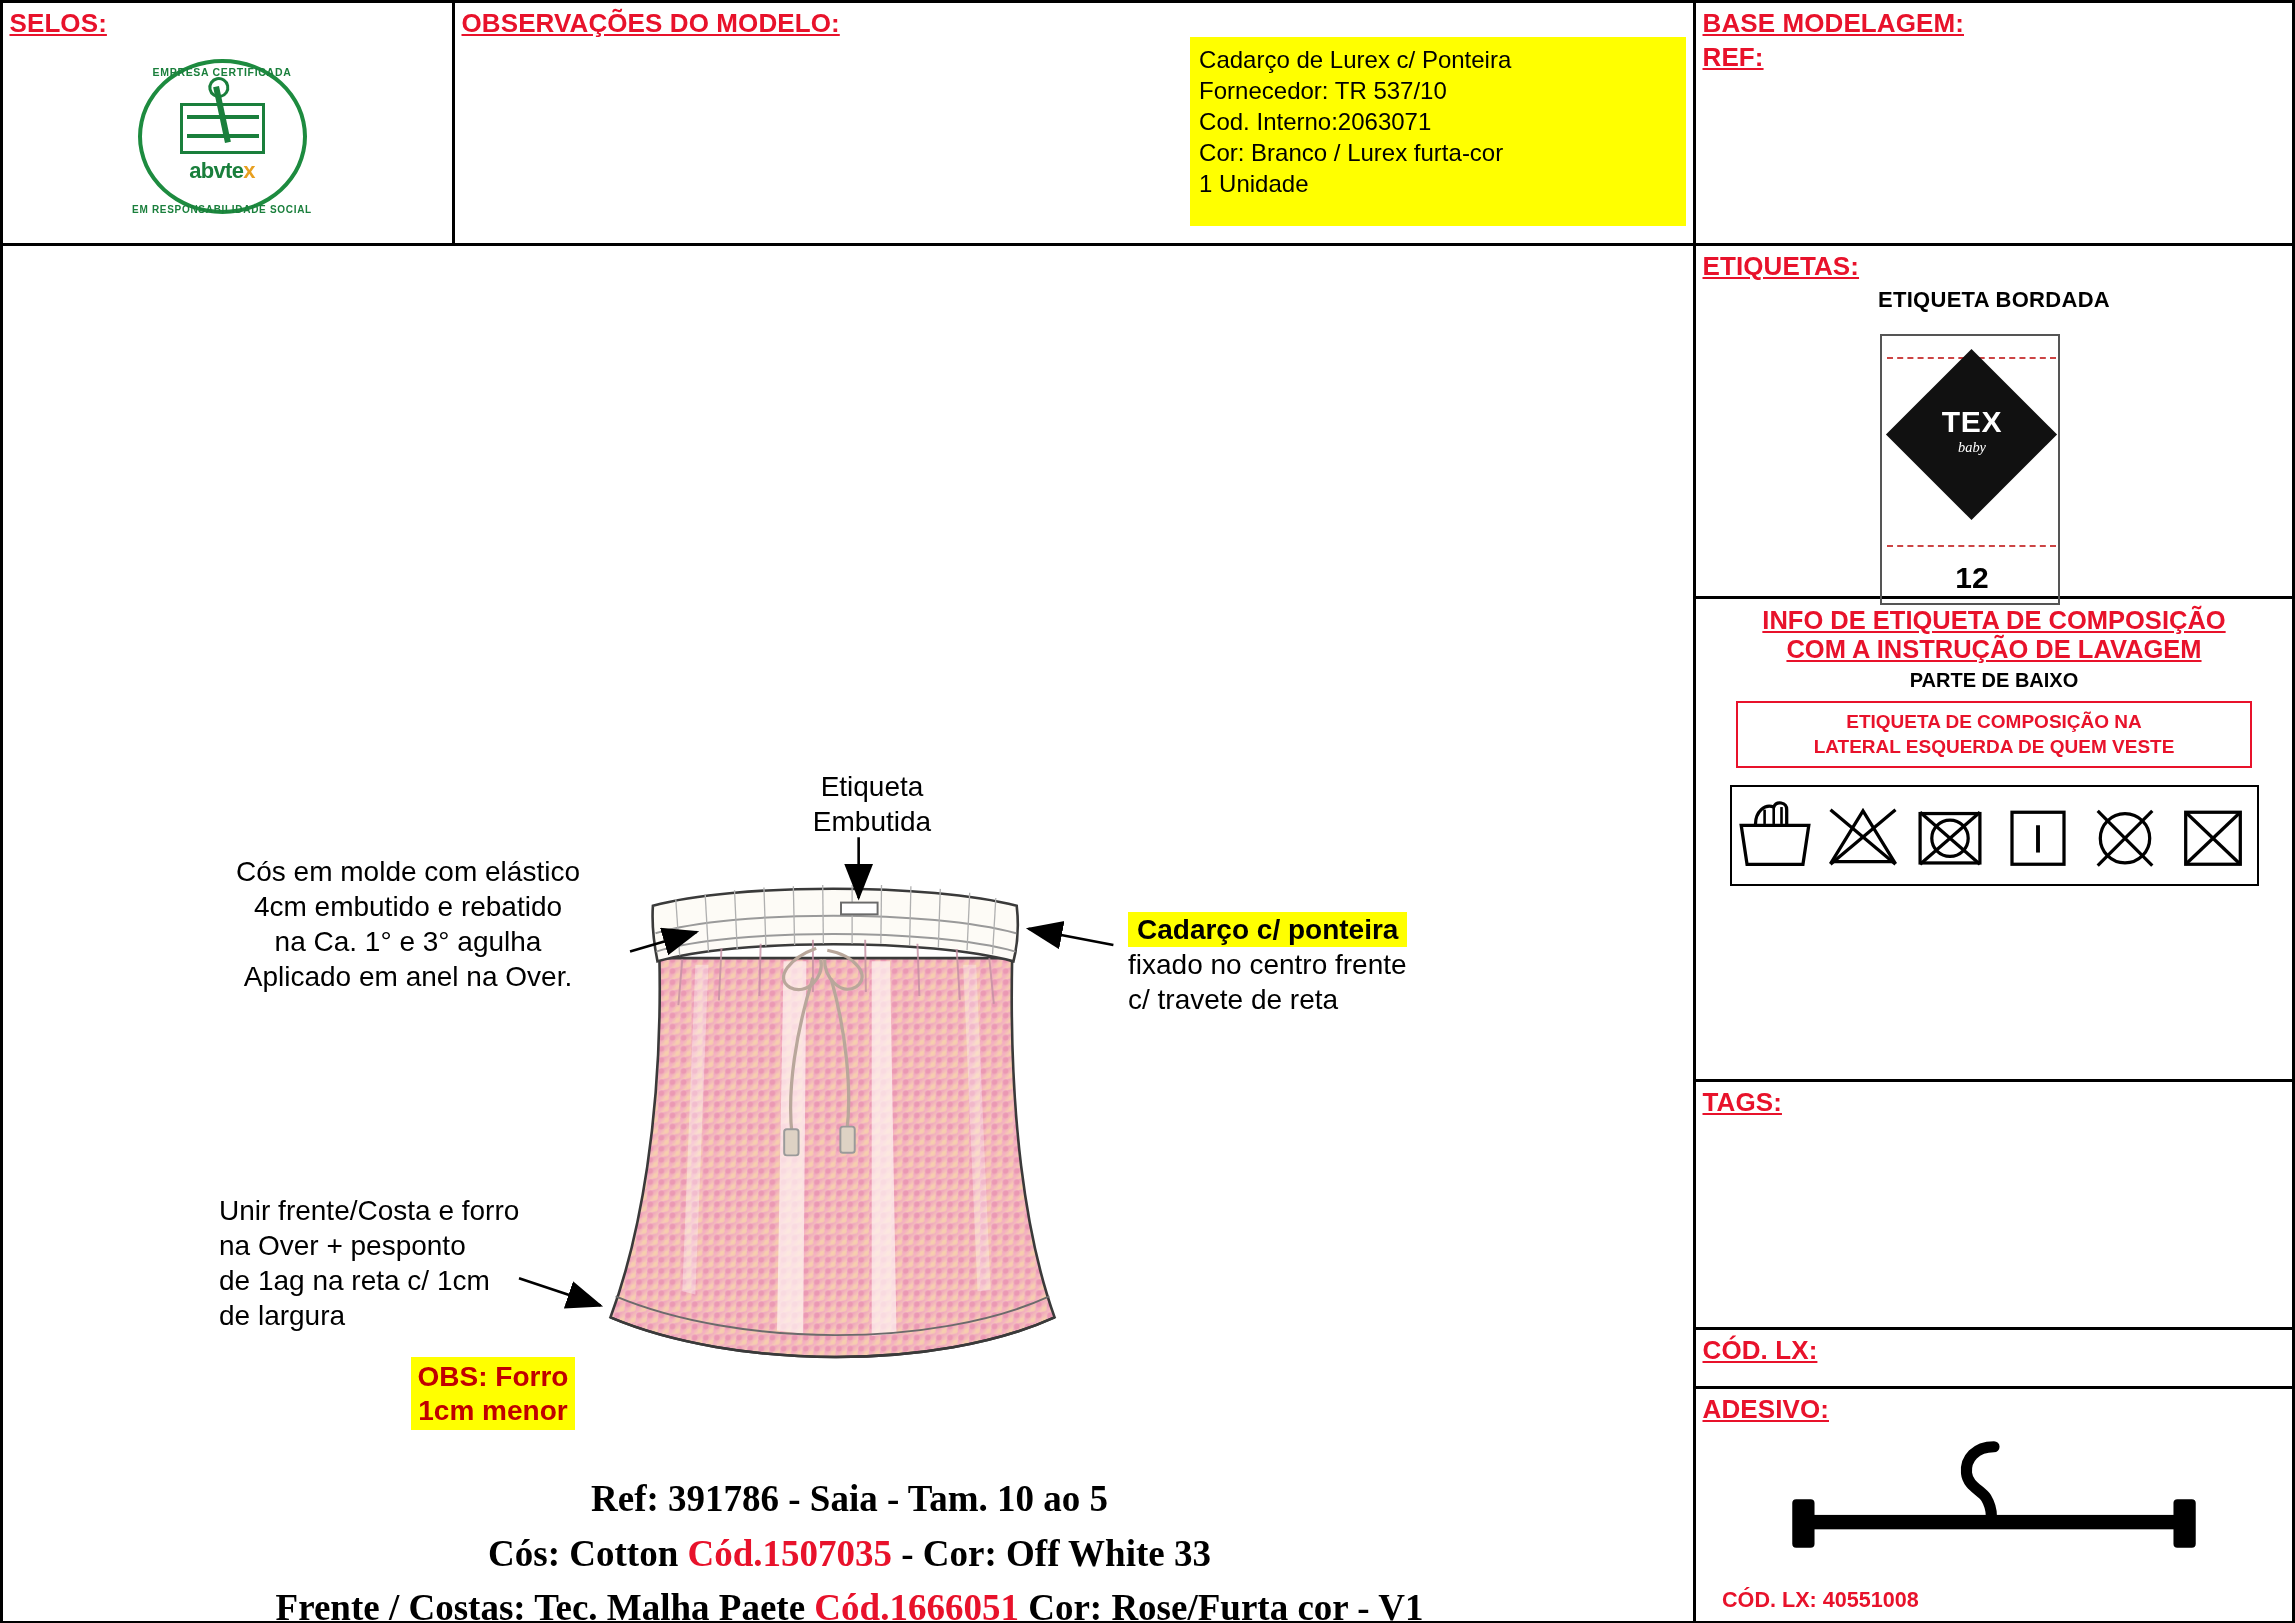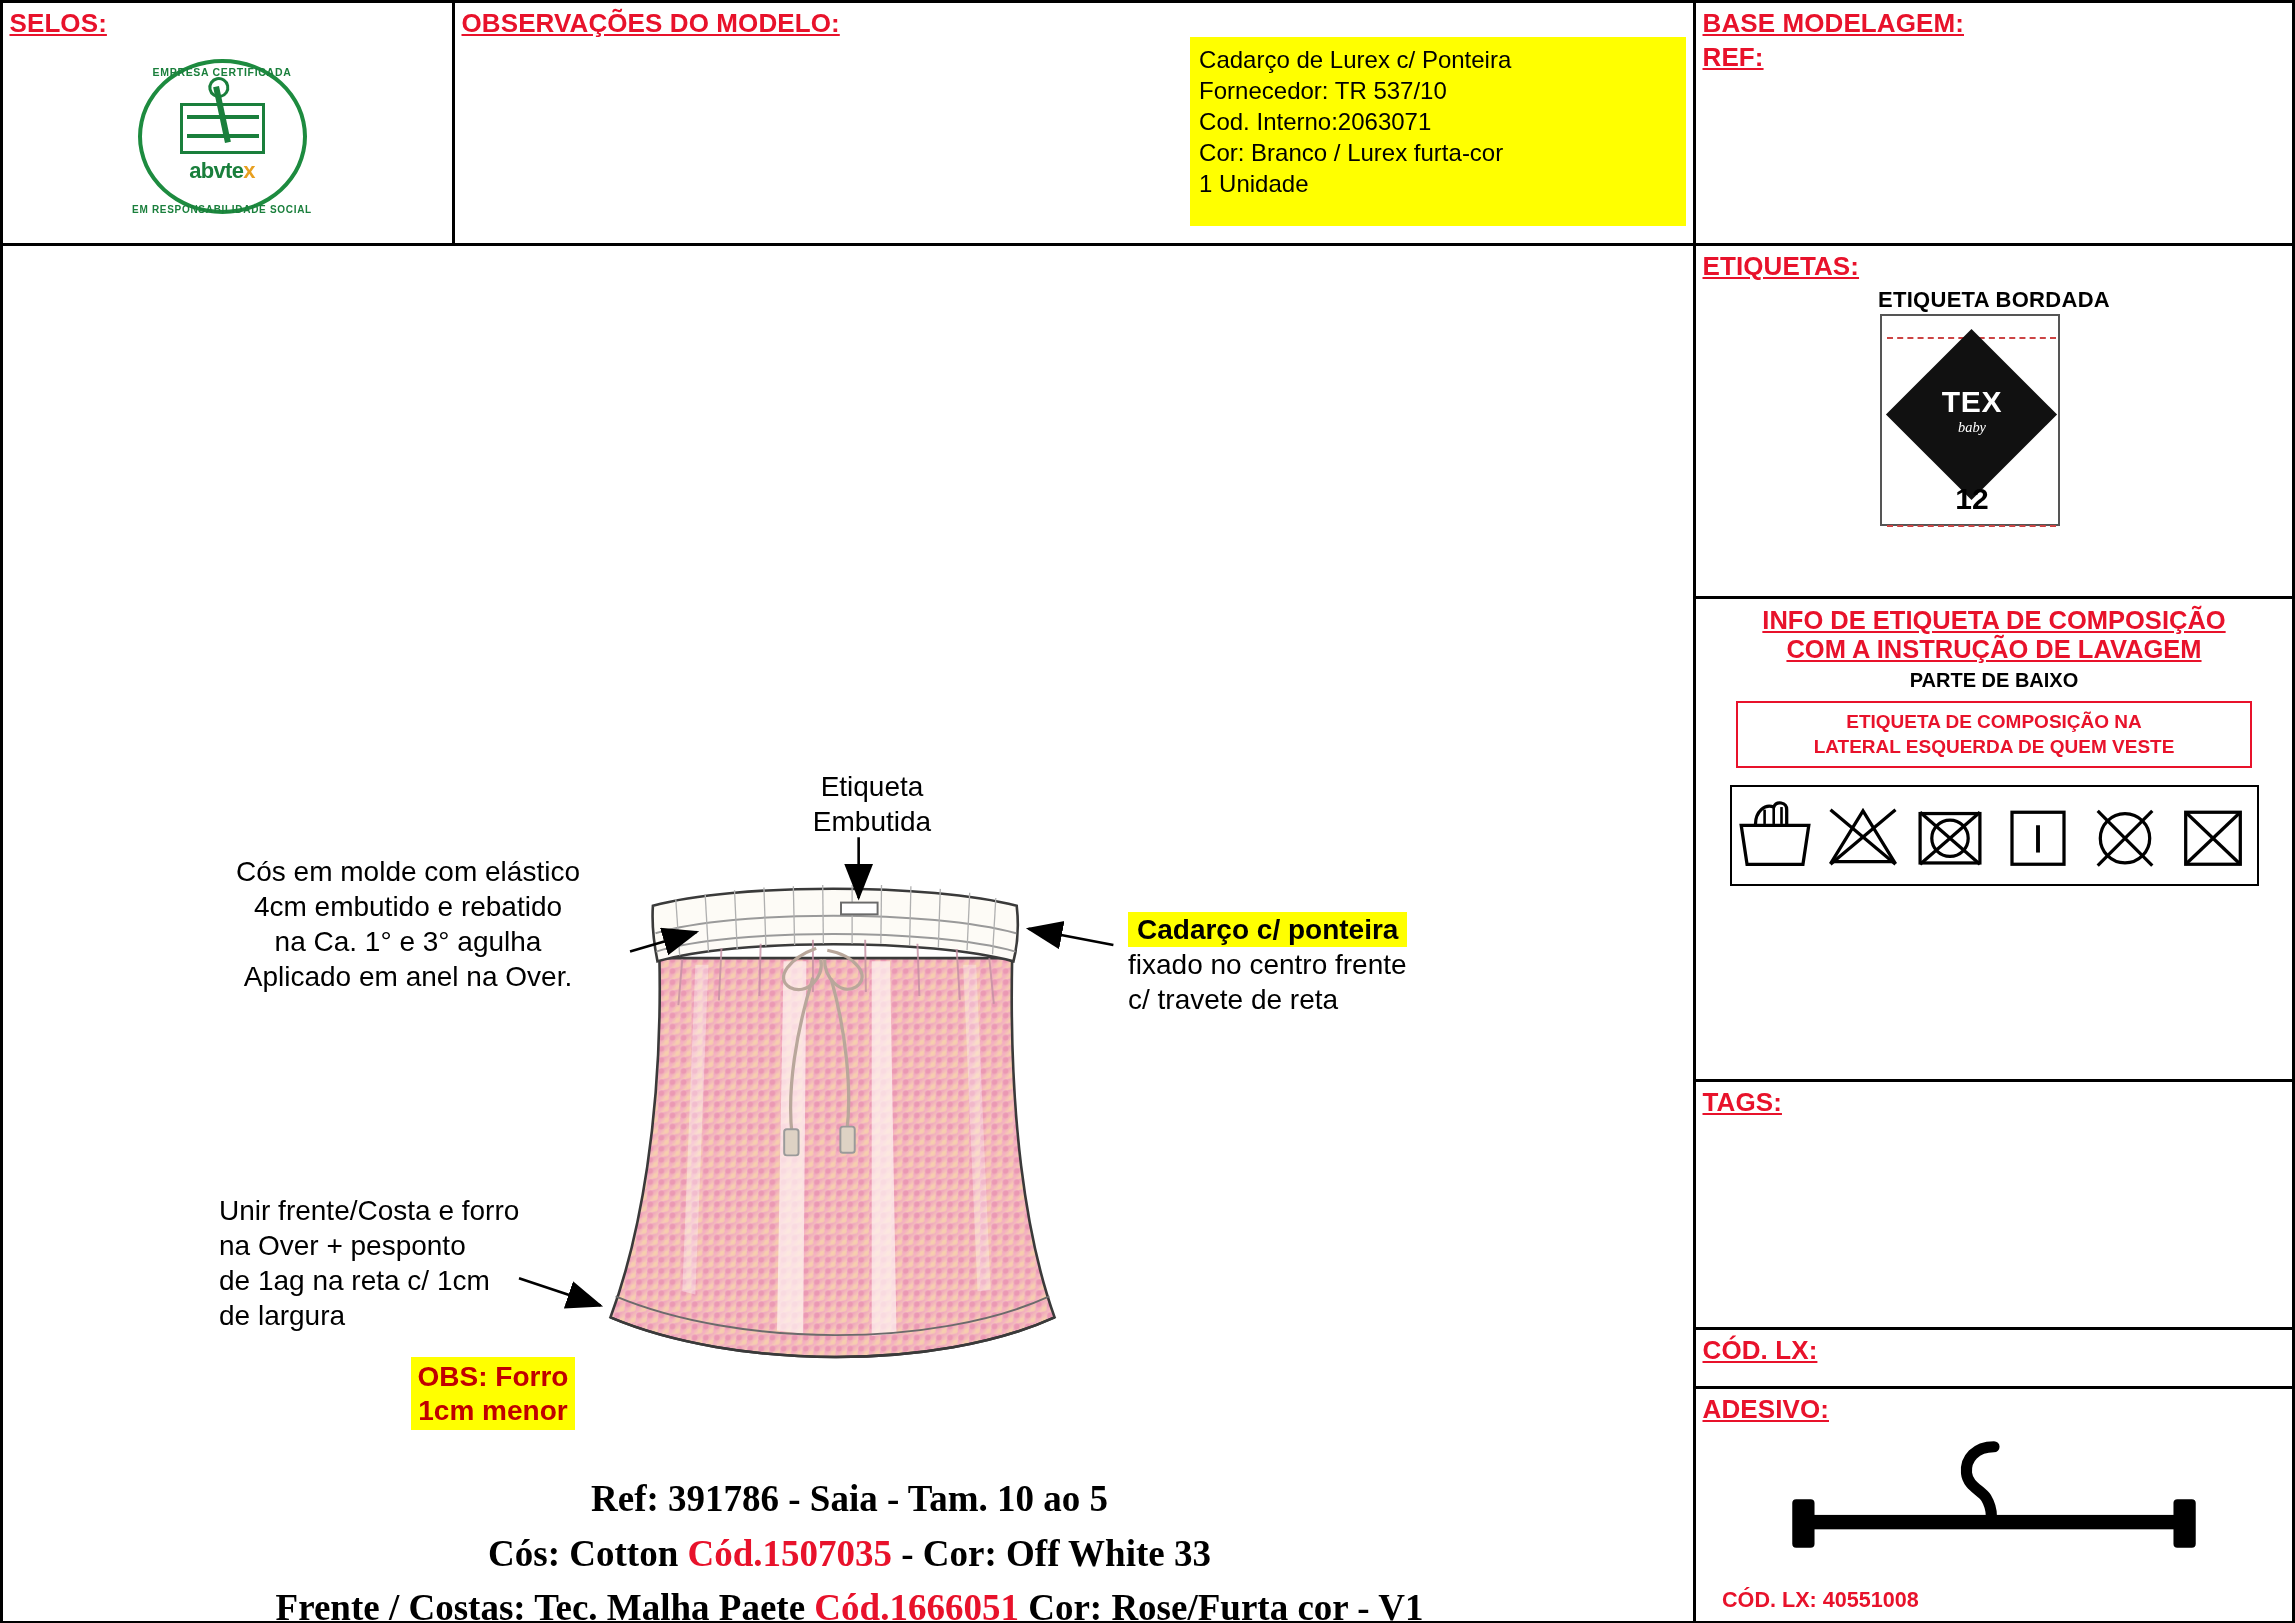--- a/index.html
+++ b/index.html
@@ -96,21 +96,21 @@
   .r-info { height:483px; }
   .r-tags { height:248px; }
   .r-codlx { height:59px; }
   .r-adesivo { height:236px; border-bottom:none; }
 
   .lbl-etq-bordada {
     position:absolute; width:100%; text-align:center; top:41px;
     font-size:22px; font-weight:bold; letter-spacing:0.3px;
   }
   .etq-box {
-    position:absolute; left:184px; top:68px; width:180px; height:212px;
+    position:absolute; left:184px; top:88px; width:180px; height:271px;
     border:2.6px solid #555;
   }
   .etq-dash {
     position:absolute; left:5.2px; top:21px; width:169px;
     border-top:2px dashed #cc4444;
   }
   .etq-dash2 { top:209px; }
   .diamond {
     position:absolute; left:29px; top:38px; width:121px; height:121px;
     background:#111; transform:rotate(45deg);

